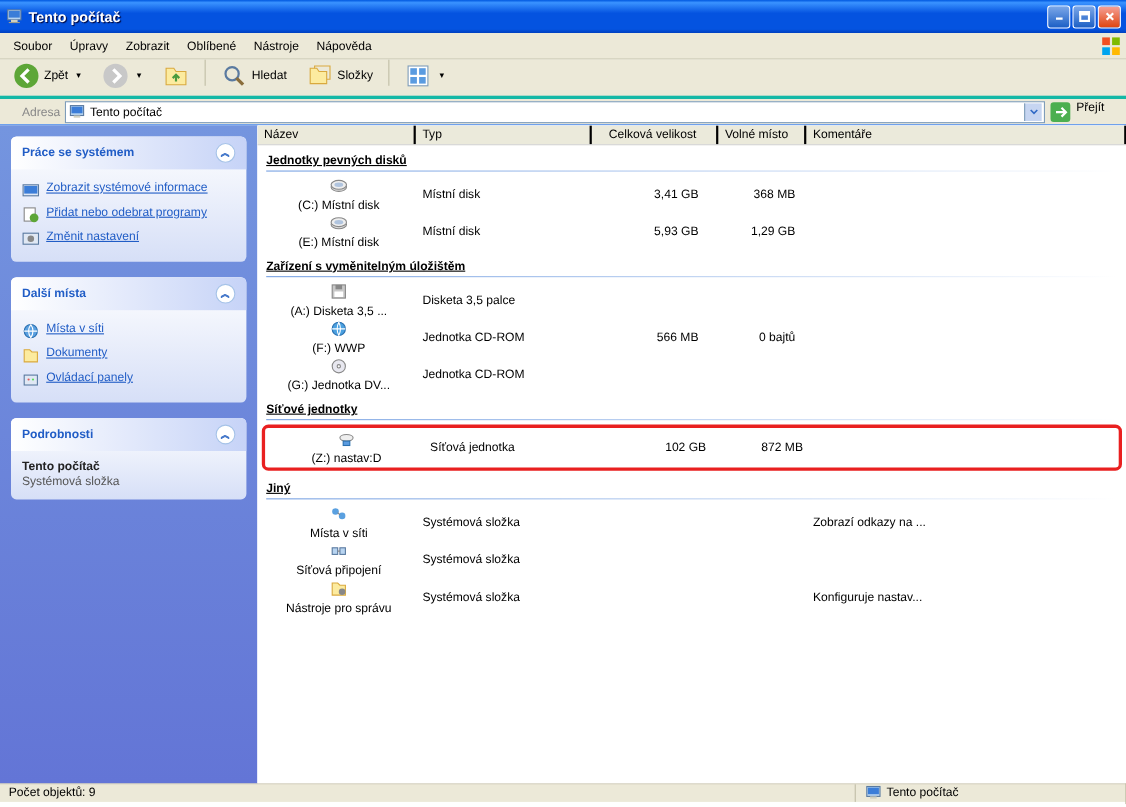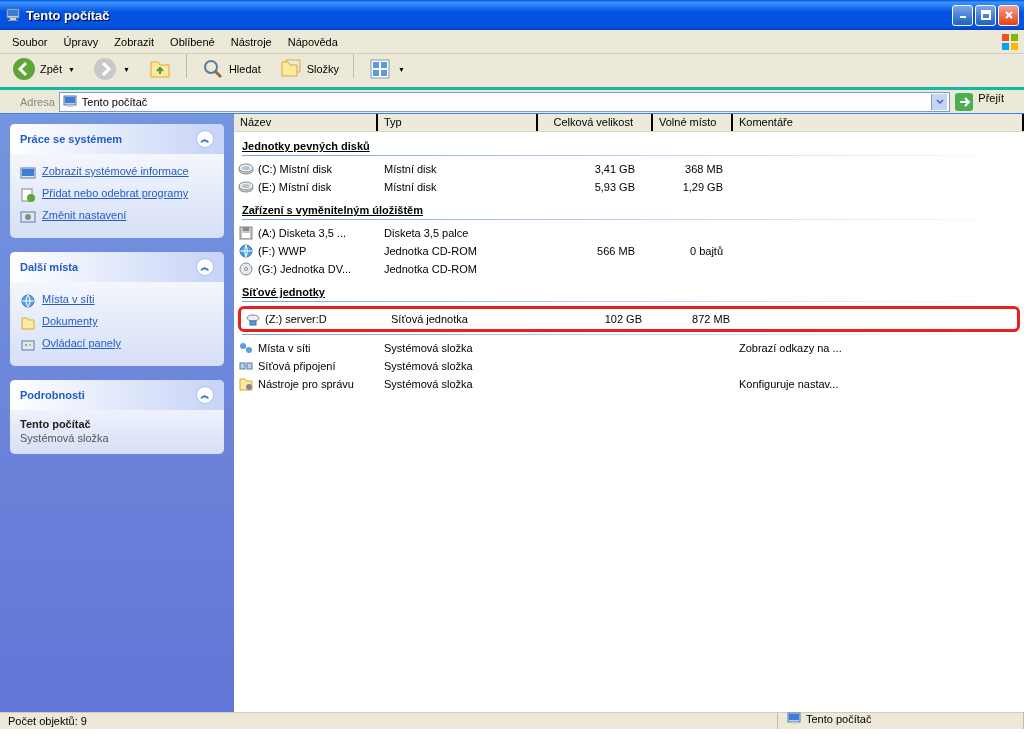--- a/index.html
+++ b/index.html
@@ -48,29 +48,29 @@
 .ch { border-right: 2px solid #000000; padding: 2px 6px; text-align: left; cursor: pointer; }
 .c-name { width: 144px; }
 .c-type { width: 160px; }
 .c-size { width: 115px; text-align: right; padding-right: 18px; }
 .c-free { width: 80px; padding-right: 10px; }
 .c-comm { flex: 1; }
 
 .grp-head { font-weight: bold; padding: 8px 8px 3px; color: #000; text-decoration: underline; }
 .grp-line { height: 1px; background: linear-gradient(to right, #77a1e2, #fff); margin: 0 8px 4px; }
 .row { display: flex; align-items: center; padding: 1px 0; cursor: pointer; }
-.r-name { width: 144px; display: flex; align-items: center; gap: 4px; padding-left: 4px; white-space: nowrap; overflow: hidden; text-overflow: ellipsis; }
+.r-name { width: 144px; display: flex; align-items: center; gap: 4px; padding-left: 4px; white-space: nowrap; overflow: hidden; text-overflow: ellipsis; flex-direction: column; }
 .r-name .ricon { width: 16px; height: 16px; flex-shrink: 0; }
 .r-type { width: 160px; padding-left: 6px; }
 .r-size { width: 115px; text-align: right; padding-right: 18px; }
 .r-free { width: 80px; text-align: right; padding-right: 10px; }
 .r-comm { flex: 1; padding-left: 6px; }
 .row.highlighted { border: 3px solid #e92020; border-radius: 6px; margin: 2px 4px; padding: 2px 0; }
 
-.statusbar { height: 17px; background: #ece9d8; border-top: 1px solid #d0cdbb; display: flex; align-items: flex-end; font-size: 11px; }
+.statusbar { height: 17px; background: #ece9d8; border-top: 1px solid #d0cdbb; display: flex; align-items: center; font-size: 11px; }
 .sb-cell { border-right: 1px solid #c0bda6; padding: 2px 8px; display: flex; align-items: center; gap: 4px; }
 .sb-cell.main { width: 778px; }
 .sb-cell.right { flex: 1; }
 </style>
 </head>
 <body>
 
 <div class="titlebar">
   <svg class="ticon" viewBox="0 0 16 16">
       <rect x="2" y="2" width="12" height="9" fill="#b8d4f0" stroke="#5a7aa0"></rect>
@@ -341,27 +341,28 @@
           <div class="r-comm"></div>
         </div>
         <div class="grp-head">Síťové jednotky</div>
         <div class="grp-line"></div>
         <div class="row highlighted">
           <div class="r-name">
             <svg class="ricon" viewBox="0 0 16 16">
               <ellipse cx="8" cy="7" rx="6" ry="3" fill="#eee" stroke="#888"></ellipse>
               <rect x="5" y="10" width="6" height="4" fill="#5a9be0" stroke="#2a70b0"></rect>
             </svg>
-            <span>(Z:) server:D</span>
+            <span>(Z:) nastav:D</span>
           </div>
           <div class="r-type">Síťová jednotka</div>
           <div class="r-size">102 GB</div>
           <div class="r-free">872 MB</div>
           <div class="r-comm"></div>
         </div>
+        <div class="grp-head">Jiný</div>
         <div class="grp-line"></div>
         <div class="row">
           <div class="r-name">
             <svg class="ricon" viewBox="0 0 16 16">
               <circle cx="5" cy="6" r="3" fill="#5aa0e0"></circle>
               <circle cx="11" cy="10" r="3" fill="#5aa0e0"></circle>
               <line x1="7" y1="7" x2="9" y2="9" stroke="#888"></line>
             </svg>
             <span>Místa v síti</span>
           </div>

